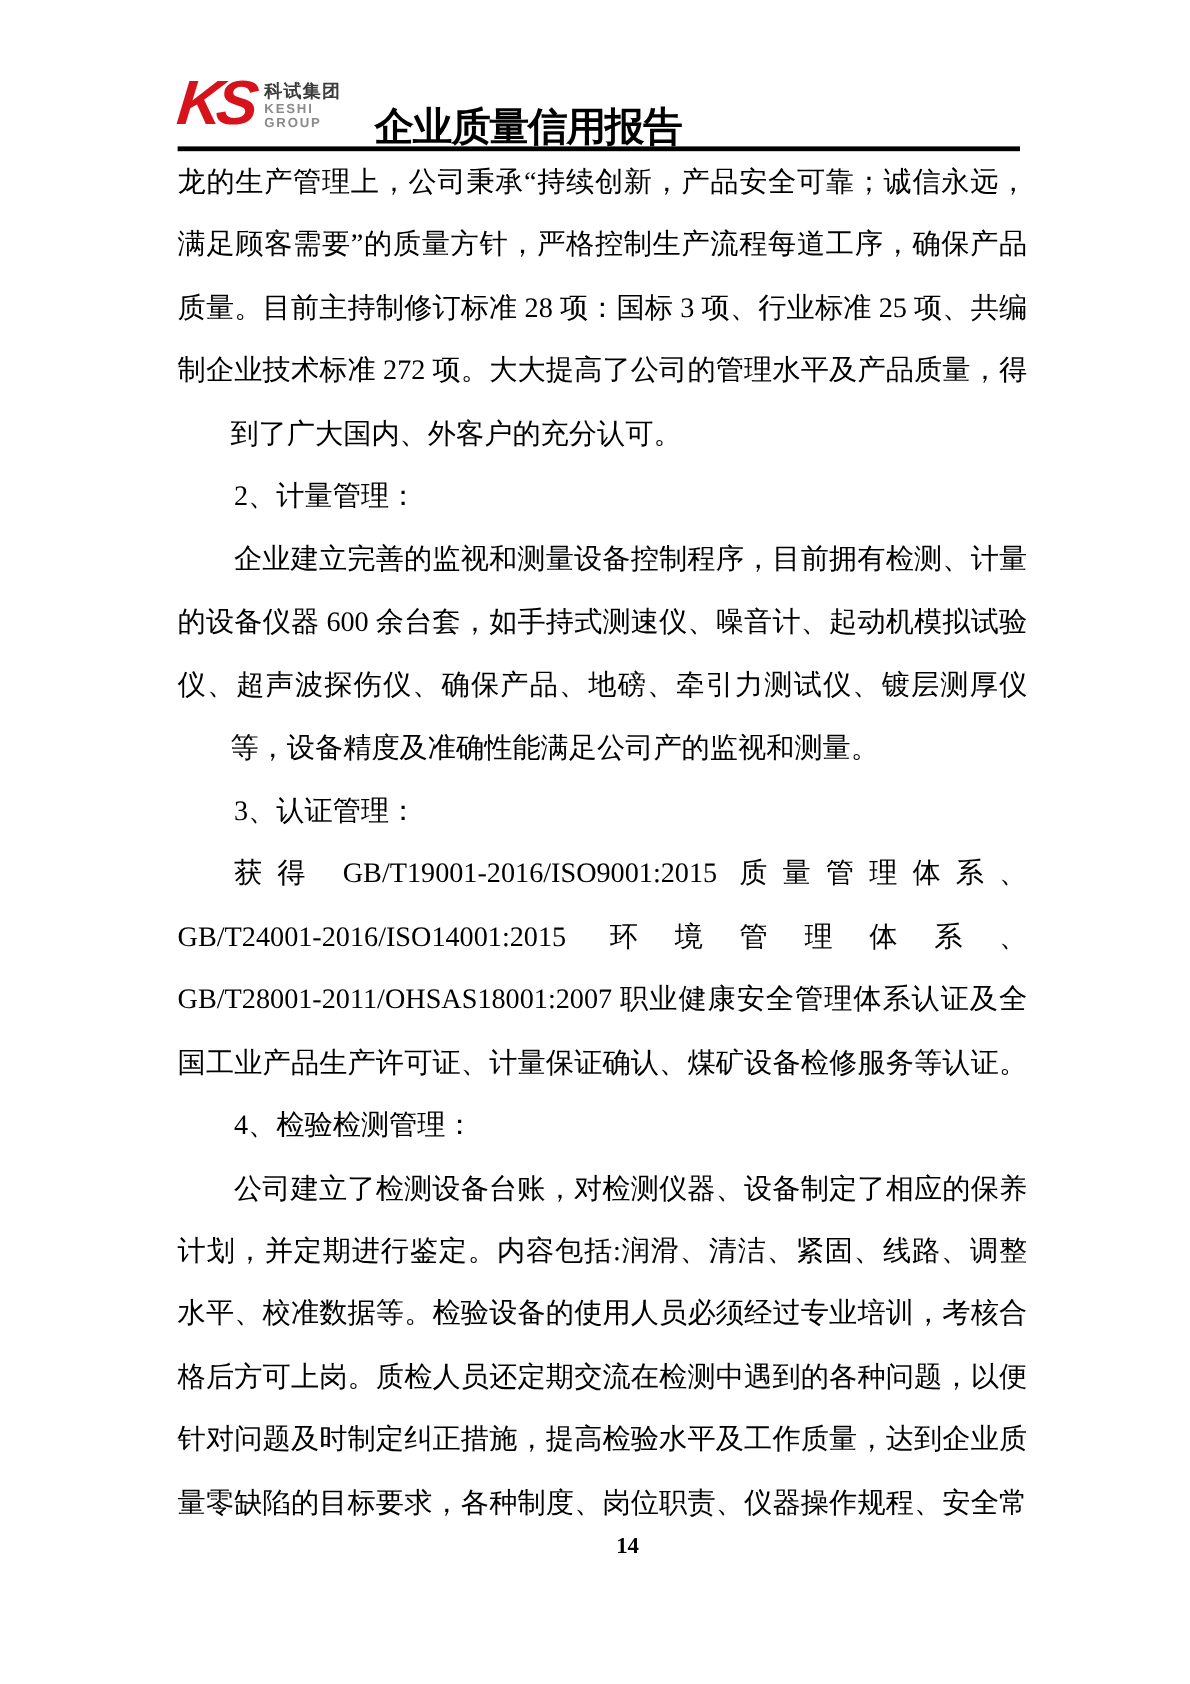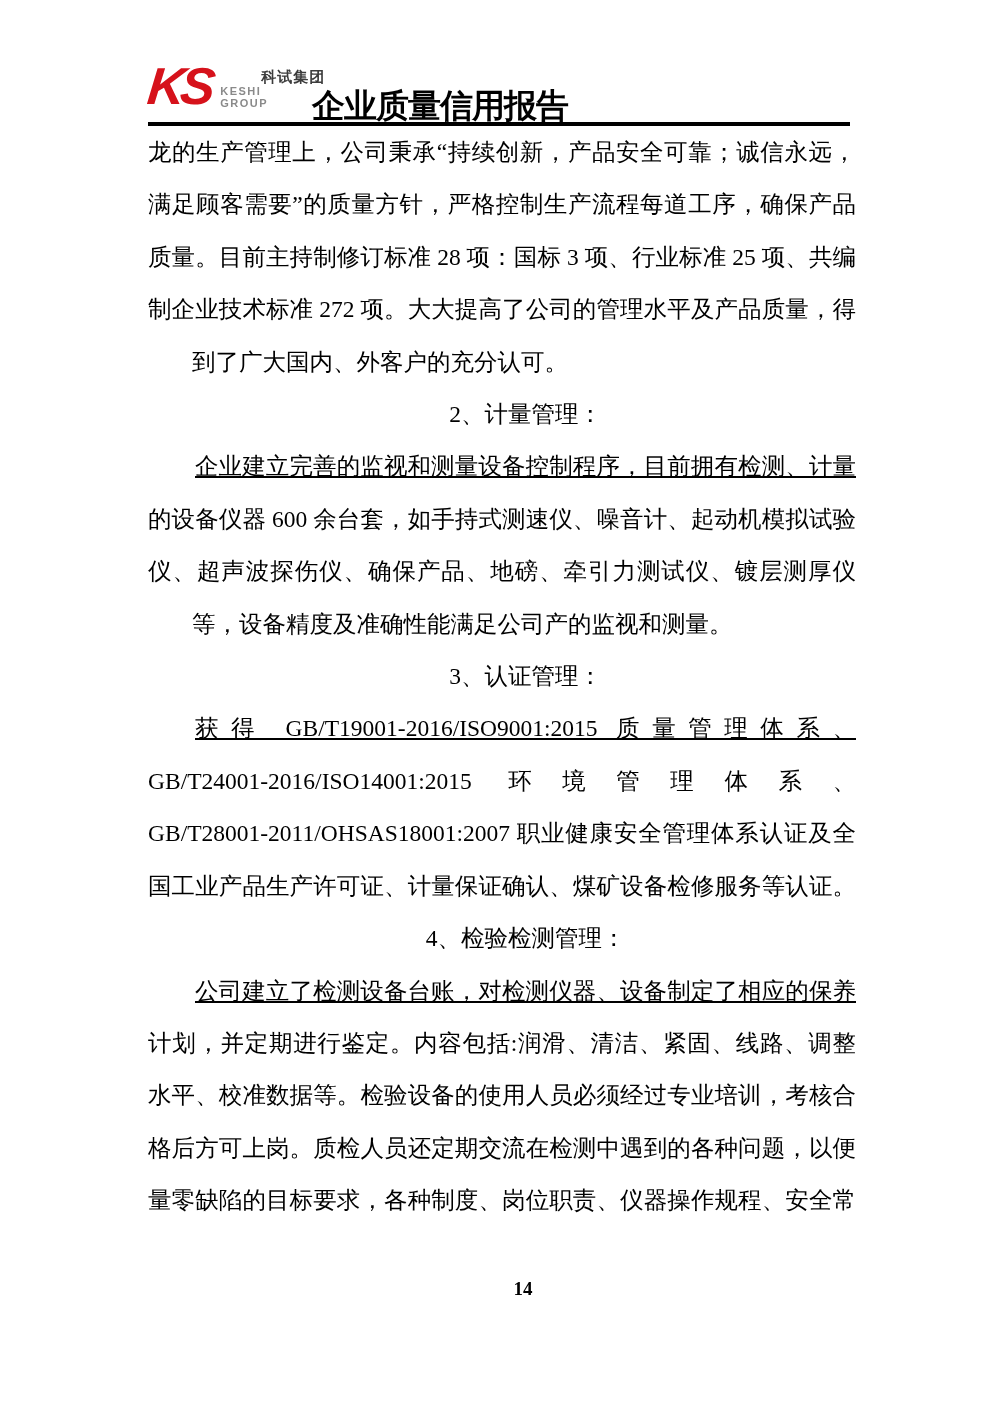--- a/index.html
+++ b/index.html
@@ -18,21 +18,21 @@
   .logo-ks {
     font-family: "Liberation Sans", "DejaVu Sans", sans-serif;
     font-weight: 700; font-style: italic;
     font-size: 52px; line-height: 48px;
     letter-spacing: -5px;
     transform: skewX(-6deg);
     color: #d6121b;
   }
   .logo-textblock { margin-left: 10px; margin-top: 6px;
     font-family: "Liberation Sans", "DejaVu Sans", sans-serif; }
-  .logo-cn { font-size: 15px; font-weight: 700; color: #3c3c3c; letter-spacing: 1px; line-height: 17px; margin-left: 41px; }
+  .logo-cn { font-size: 15px; font-weight: 700; color: #3c3c3c; letter-spacing: 1px; line-height: 17px; }
   .logo-en { font-size: 11px; font-weight: 700; color: #8a8a8a; letter-spacing: 1.5px; line-height: 12px; }
   .doc-title {
     position: absolute; left: 300px; top: 72px;
     font-size: 33px; font-weight: 700;
     letter-spacing: -1px;
     margin: 12px;
     font-family: "Liberation Serif", "DejaVu Serif", serif;
   }
   .rule {
     position: absolute; top: 122px; left: 148px;
@@ -41,22 +41,22 @@
   
   .body-text {
     position: absolute; top: 126px; left: 148px;
     width: 708px;
     font-size: 23.5px;
     line-height: 52.4px;
   }
   .line { white-space: normal; }
   .line.j  { text-align: justify; -moz-text-align-last: justify; text-align-last: justify; }
   .line.l  { text-align: left; margin-left: 44px; }
-  .line.h  { text-align: center; text-indent: 2em; }
-  .line.ij { text-indent: 2em; text-align: justify; -moz-text-align-last: justify; text-align-last: justify; text-decoration: underline; }
+  .line.h  { text-align: left; text-indent: 2em; }
+  .line.ij { text-indent: 2em; text-align: justify; -moz-text-align-last: justify; text-align-last: justify; }
   
   .footer {
     position: absolute; top: 1278px; left: 0;
     width: 100%; text-align: center;
     font-size: 19px; font-weight: 700;
     font-family: "Liberation Serif", "DejaVu Serif", serif;
     margin-left: 27px;
   }
 </style>
 </head>
@@ -92,20 +92,21 @@
       <div class="line h">3、认证管理：</div>
       <div class="line ij">获得 GB/T19001-2016/ISO9001:2015 质量管理体系、</div>
       <div class="line j">GB/T24001-2016/ISO14001:2015 环境管理体系、</div>
       <div class="line j">GB/T28001-2011/OHSAS18001:2007 职业健康安全管理体系认证及全</div>
       <div class="line j">国工业产品生产许可证、计量保证确认、煤矿设备检修服务等认证。</div>
       <div class="line h">4、检验检测管理：</div>
       <div class="line ij">公司建立了检测设备台账，对检测仪器、设备制定了相应的保养</div>
       <div class="line j">计划，并定期进行鉴定。内容包括:润滑、清洁、紧固、线路、调整</div>
       <div class="line j">水平、校准数据等。检验设备的使用人员必须经过专业培训，考核合</div>
       <div class="line j">格后方可上岗。质检人员还定期交流在检测中遇到的各种问题，以便</div>
+      <div class="line j">针对问题及时制定纠正措施，提高检验水平及工作质量，达到企业质</div>
       <div class="line j">量零缺陷的目标要求，各种制度、岗位职责、仪器操作规程、安全常</div>
     </div>
 
   <div class="footer">
     <span>14</span>
   </div>
 
 </div>
 
 </body></html>

